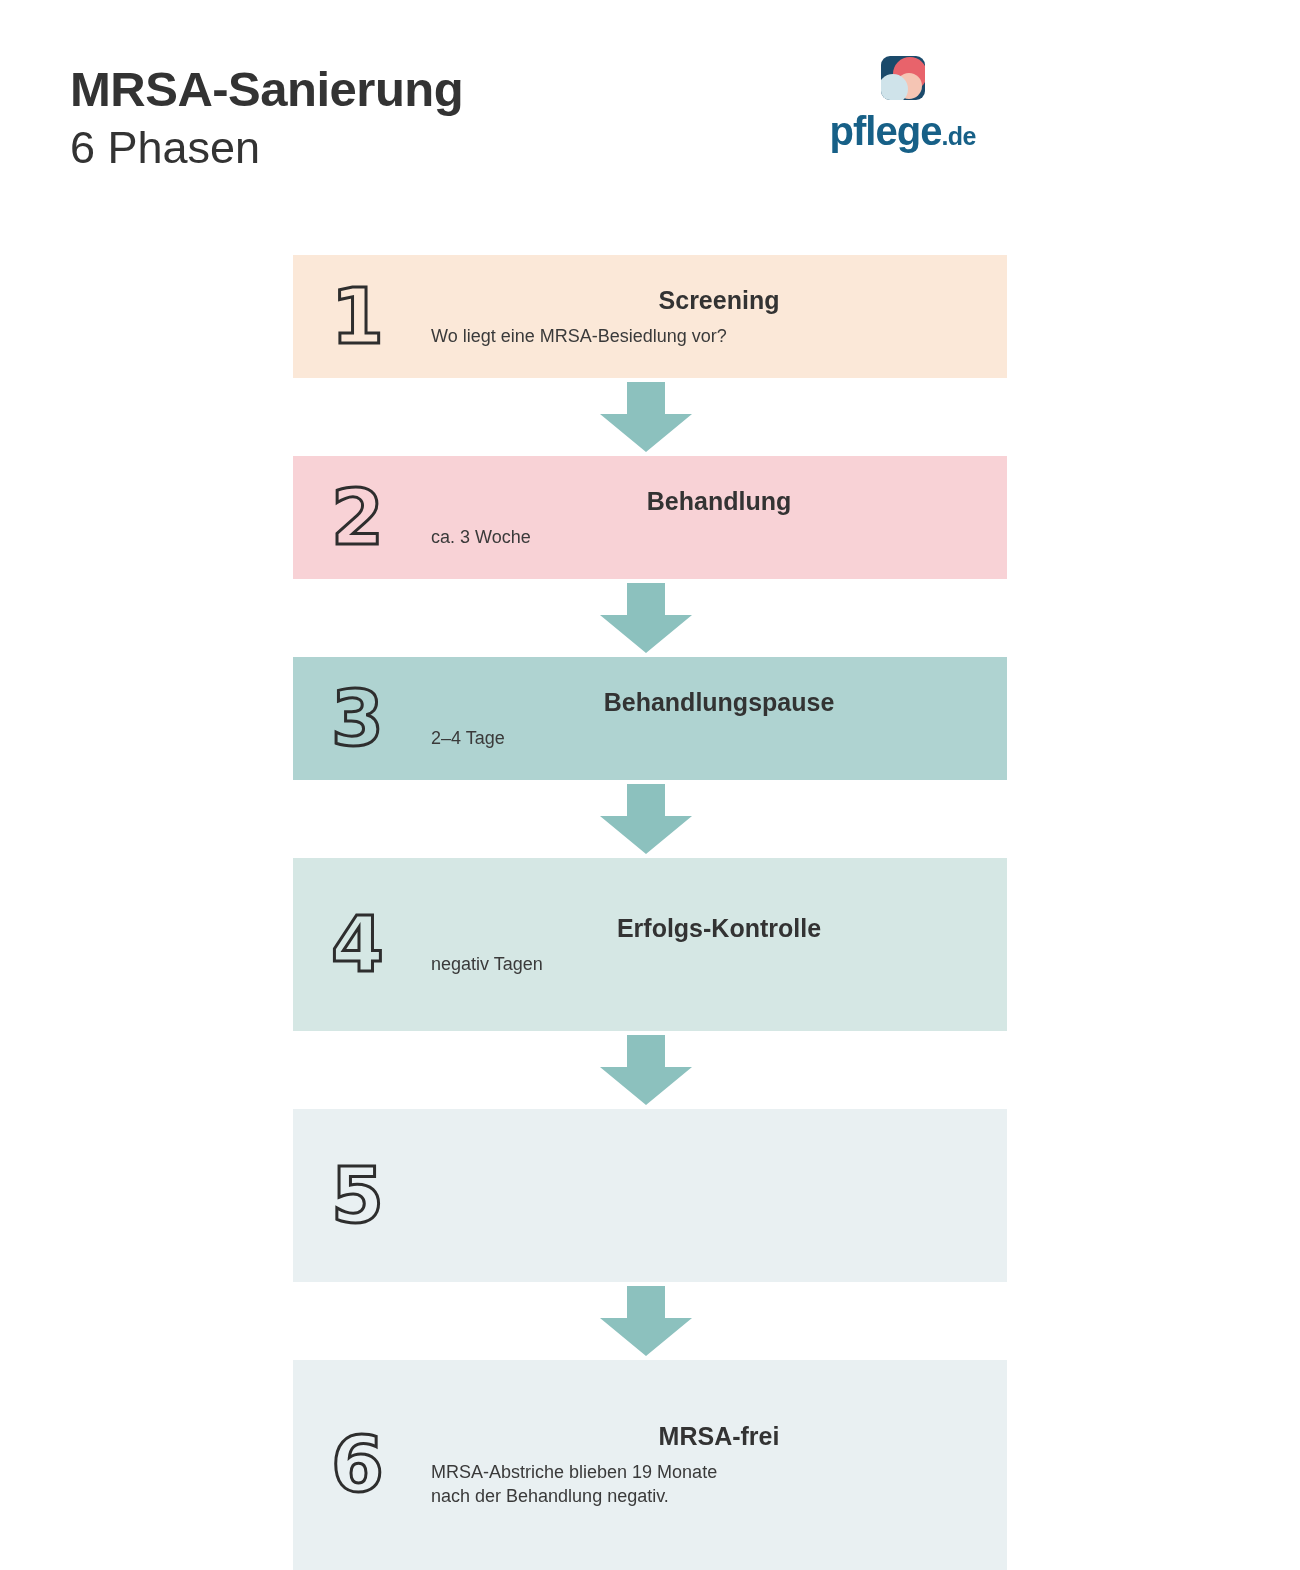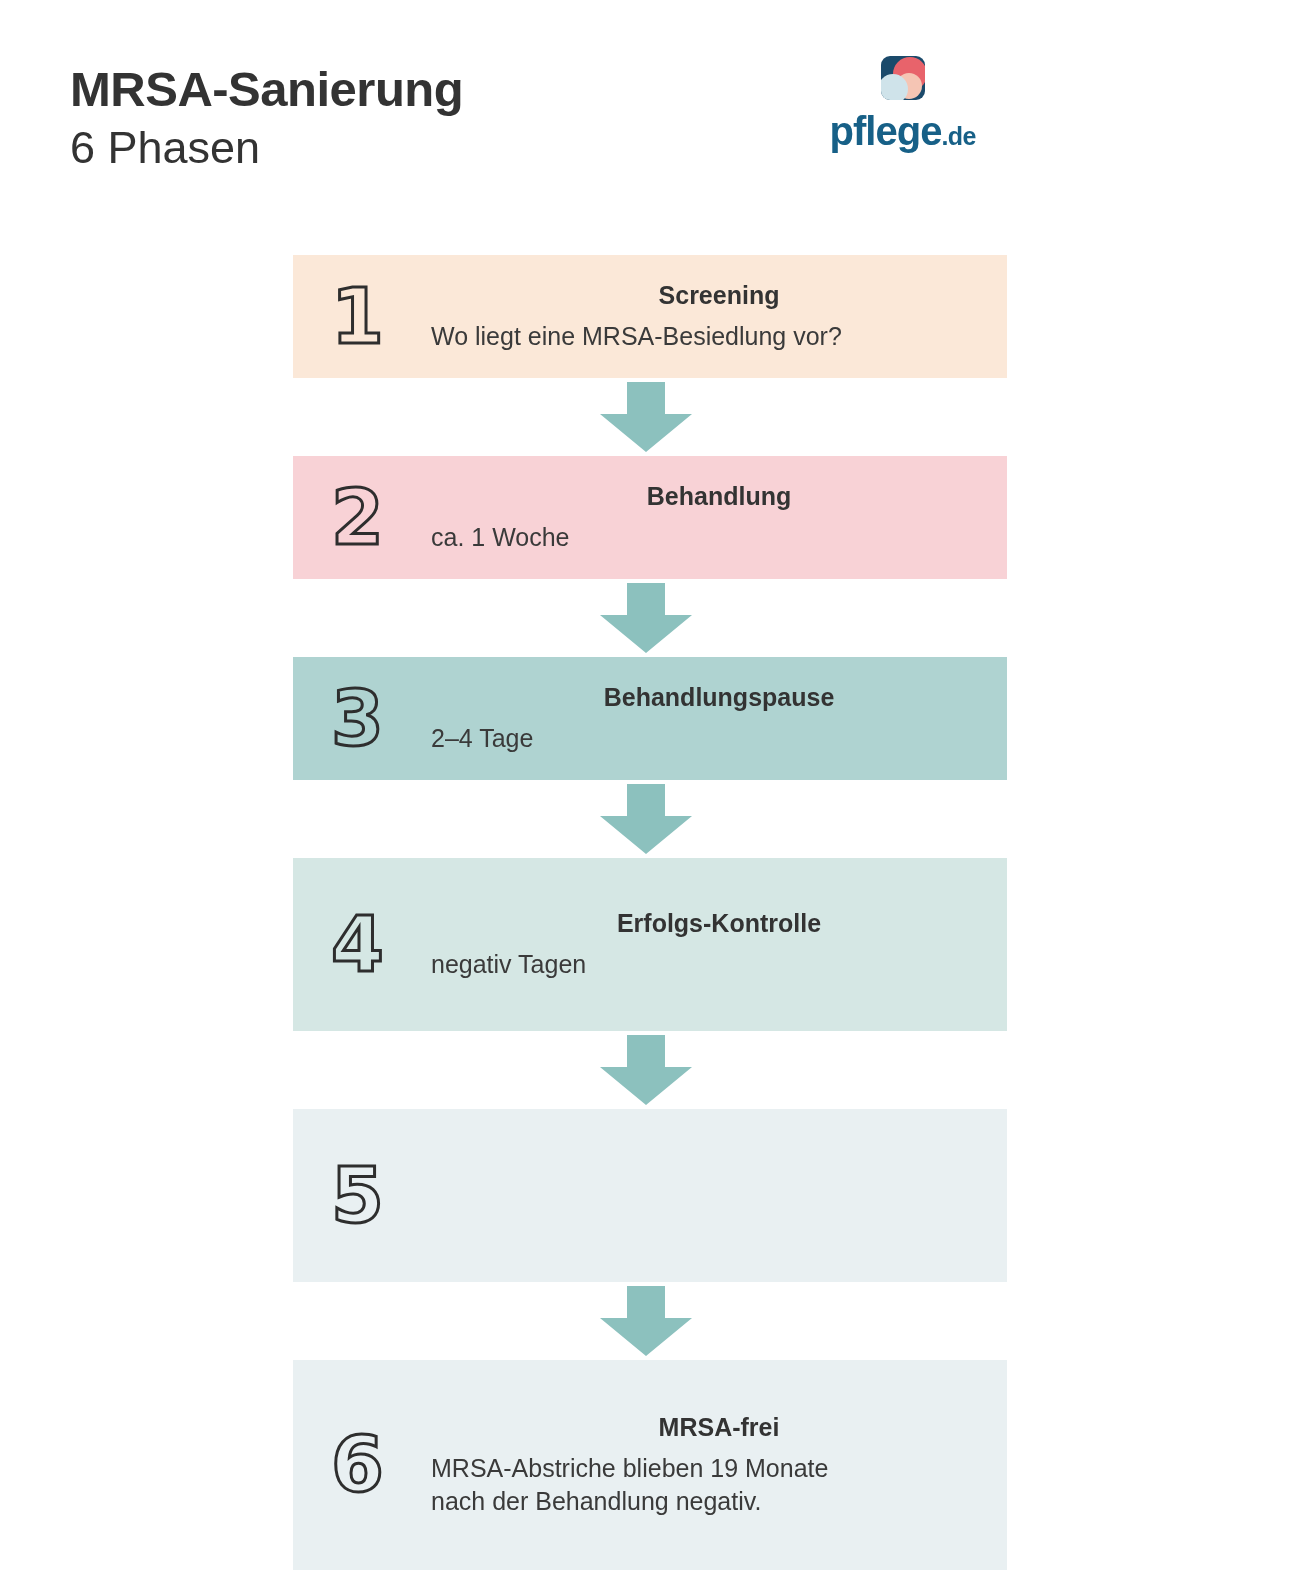--- a/index.html
+++ b/index.html
@@ -139,21 +139,21 @@
   }
   .phase-heading {
     font-size: 25px;
     font-weight: bold;
     color: #333333;
     line-height: 1.25;
     margin-bottom: 9px;
     text-align: center;
   }
   .phase-body {
-    font-size: 25px;
+    font-size: 18px;
     font-weight: normal;
     color: #3a3a3a;
     line-height: 1.32;
   }
   .phase-body-line {
     display: block;
     white-space: nowrap;
   }
 
   
@@ -209,21 +209,21 @@
         <svg viewBox="0 0 92 70" width="92" height="70" xmlns="http://www.w3.org/2000/svg">
           <path d="M27 0 H65 V32 H92 L46 70 L0 32 H27 Z" fill="#8CC1BE"></path>
         </svg>
       </div>
     </div>
     <div class="phase" style="background: rgb(248, 210, 214); height: 123px;">
       <div class="phase-number">2</div>
       <div class="phase-text">
         <div class="phase-heading">Behandlung</div>
         <div class="phase-body">
-          <span class="phase-body-line">ca. 1 Woche</span>
+          <span class="phase-body-line">ca. 3 Woche</span>
         </div>
       </div>
     </div>
     <div class="arrow">
       <div class="arrow-shape">
         <svg viewBox="0 0 92 70" width="92" height="70" xmlns="http://www.w3.org/2000/svg">
           <path d="M27 0 H65 V32 H92 L46 70 L0 32 H27 Z" fill="#8CC1BE"></path>
         </svg>
       </div>
     </div>

